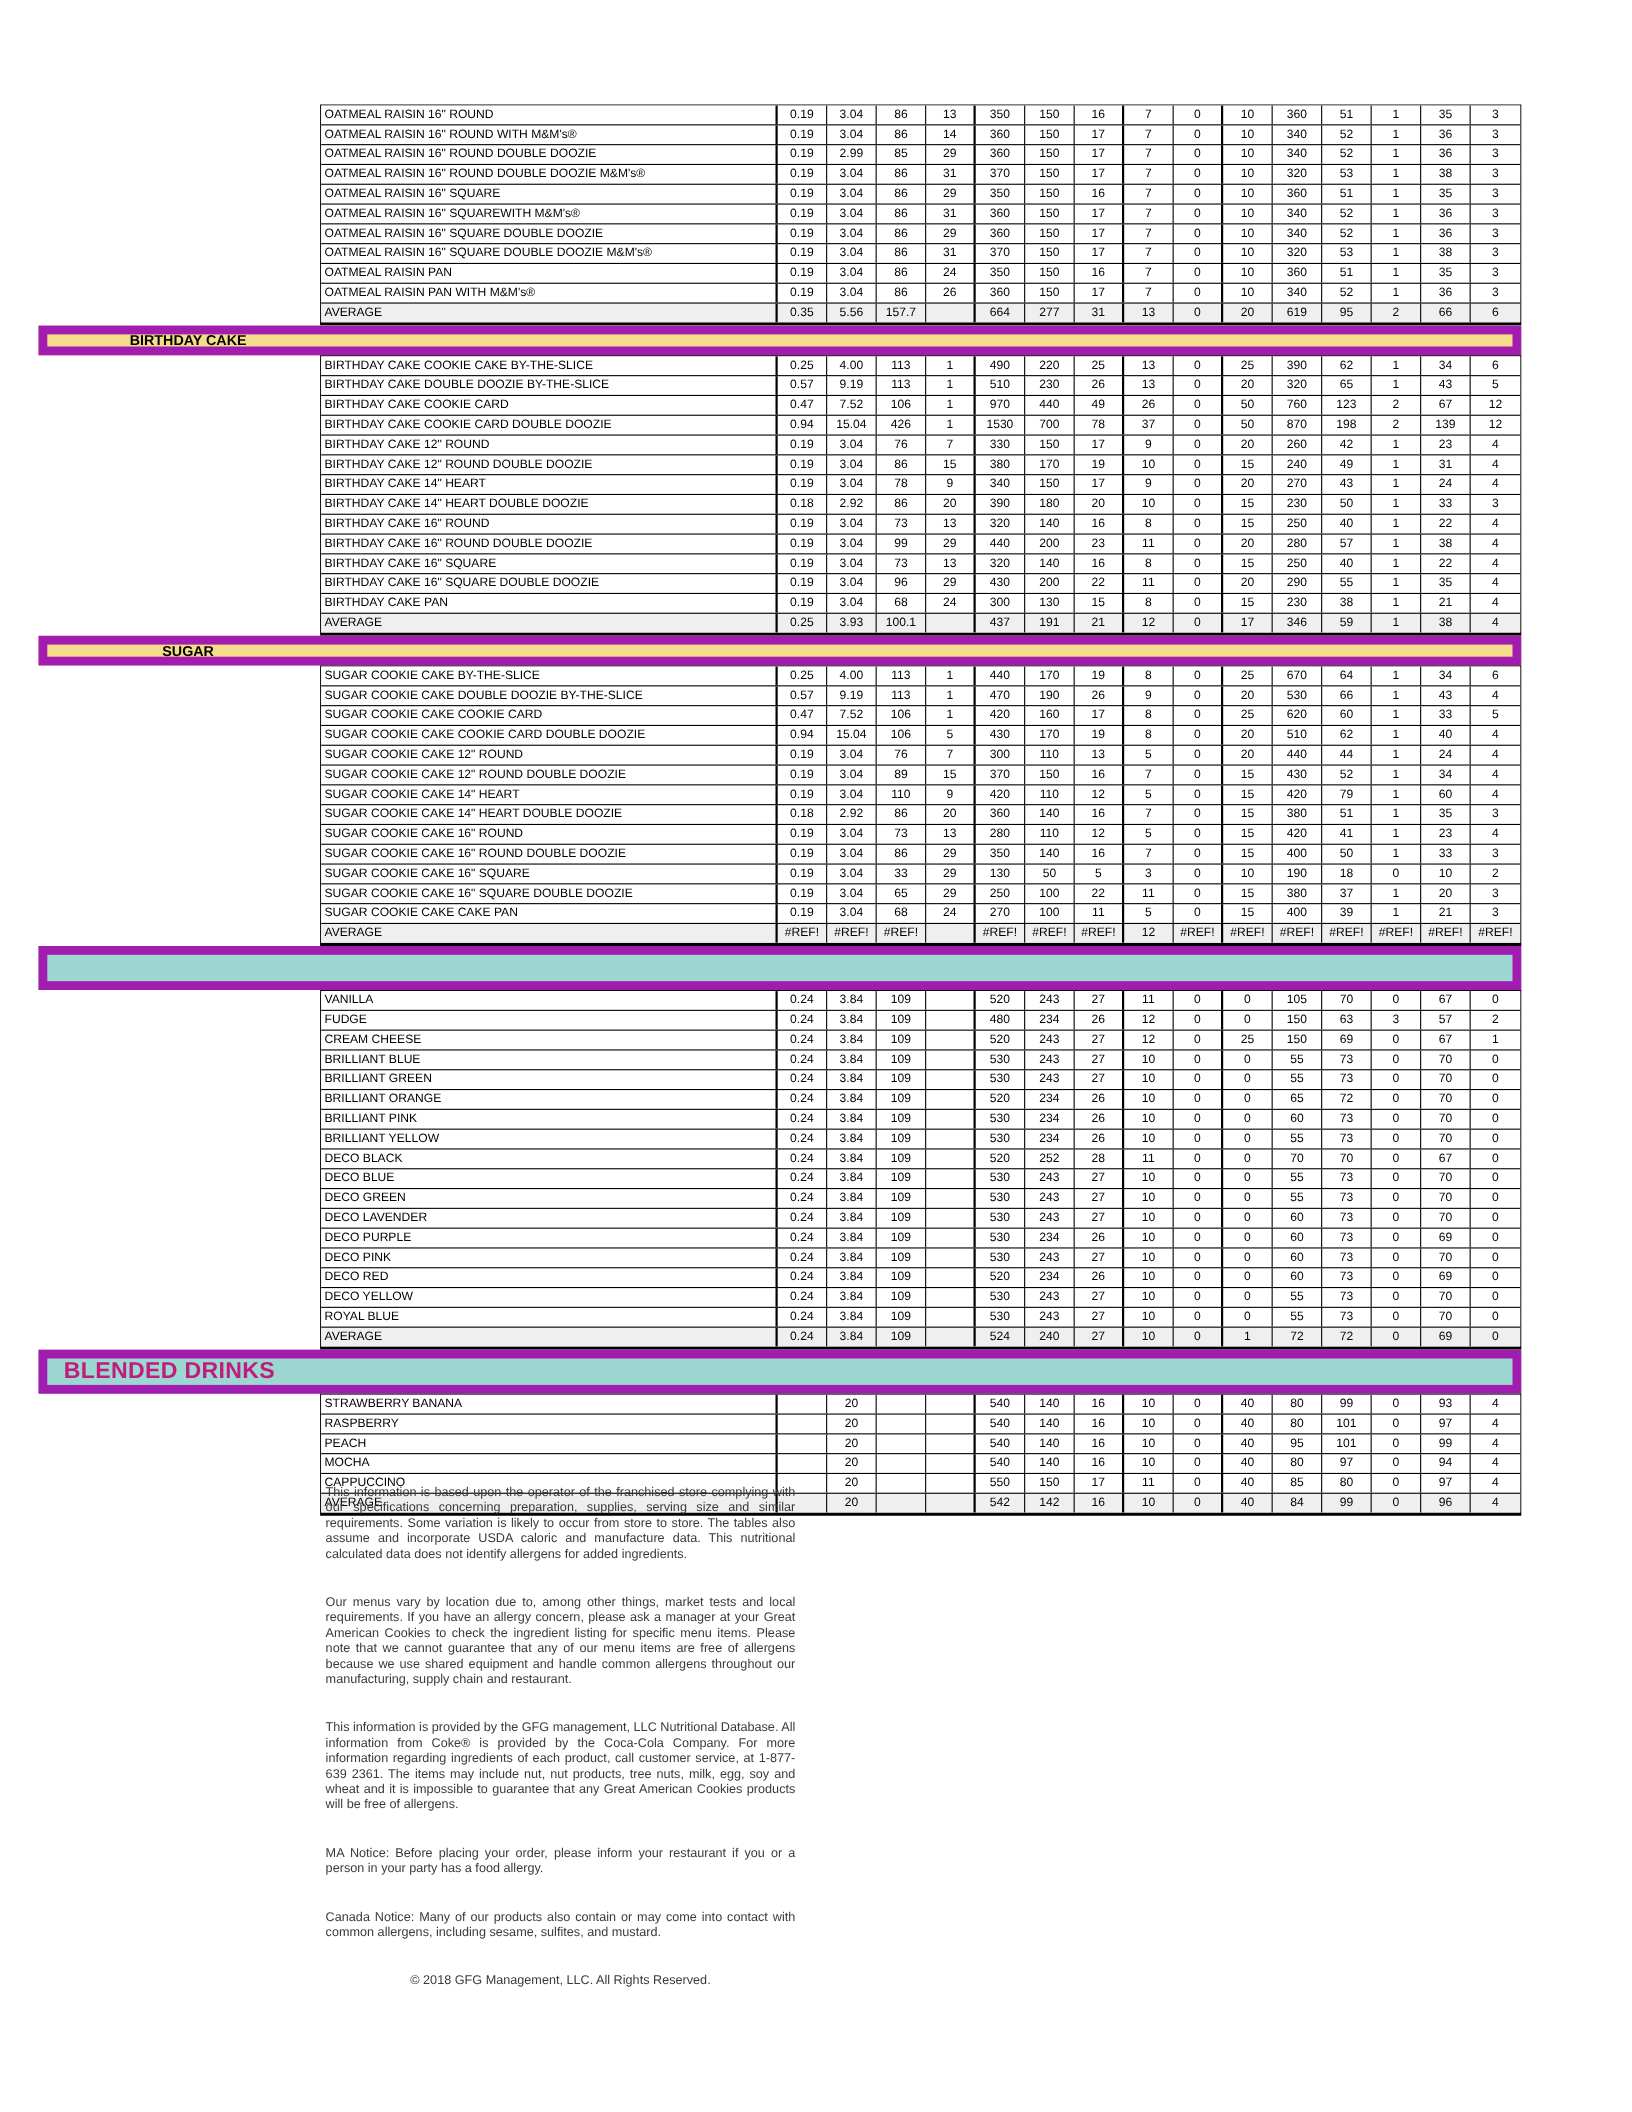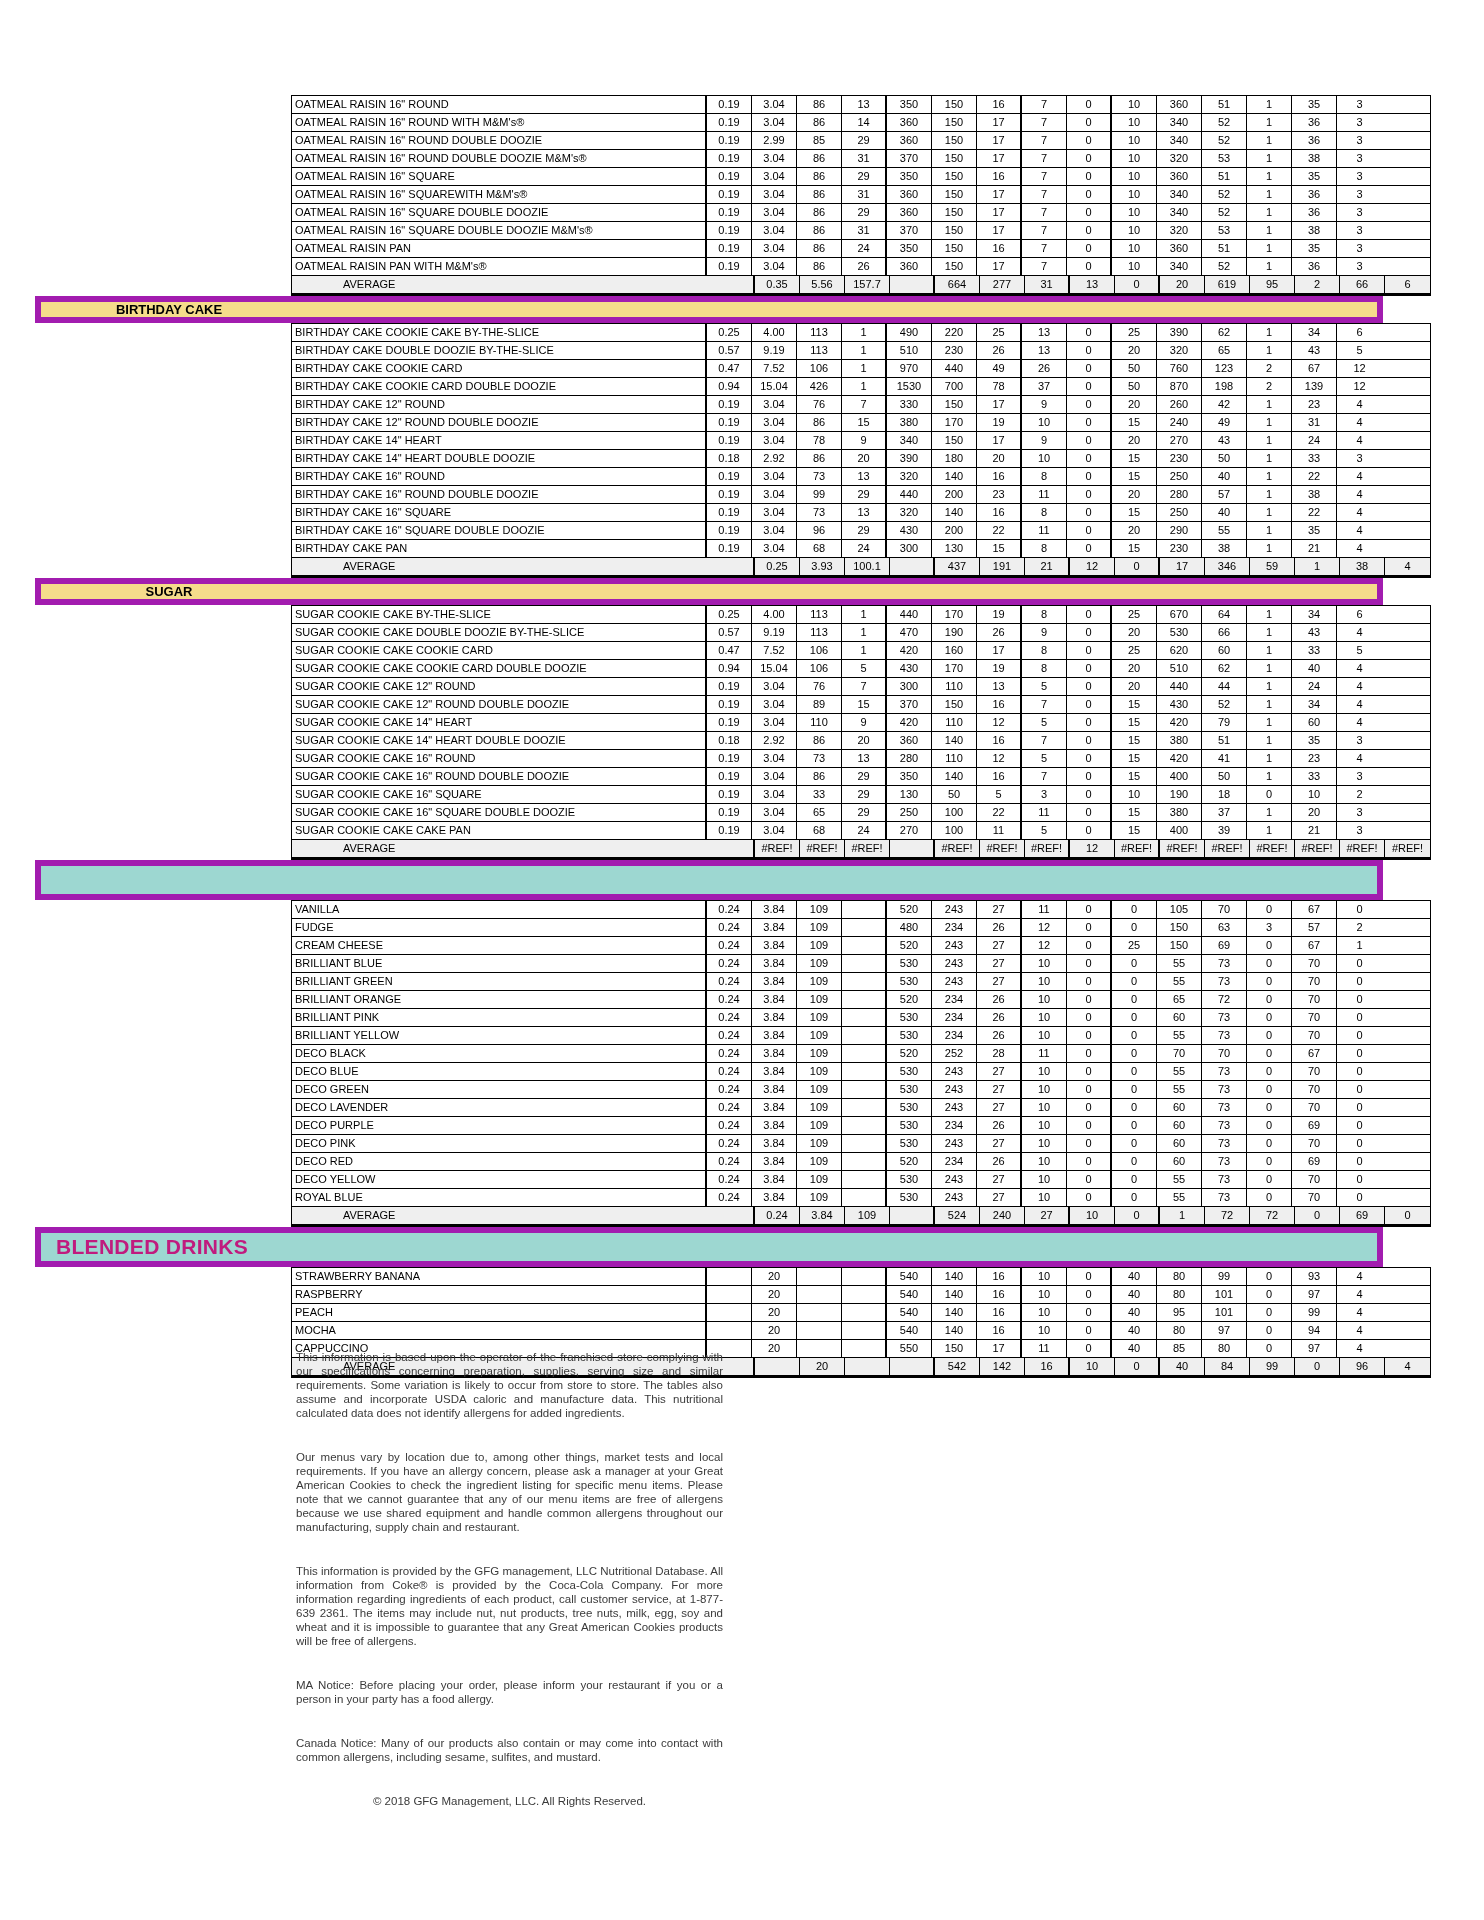--- a/index.html
+++ b/index.html
@@ -7,30 +7,30 @@
     width:1484px; height:1920px; background:#ffffff; position:relative;
     font-family:"Liberation Sans", sans-serif; color:#000; overflow:hidden;
   }
   #table-root { position:absolute; top:95px; left:35px; }
 
   
   .rows { margin-left:256px; border:1px solid #000; border-bottom-width:3px; width:-moz-fit-content; width:fit-content; }
   #table-root > .rows:first-child { border-top-width:1px; }
   .row { display:flex; background:#fff; }
   .row:not(:first-child) { border-top:1px solid #000; }
-  .row.avg { background:#EFEFEF;padding-left:48px; }
+  .row.avg { background:#EFEFEF; }
   .cell { box-sizing:border-box; height:17px; line-height:15px; font-size:11px;
           overflow:hidden; white-space:nowrap; flex:none; padding-top:1px; }
   .cell.name { width:415px; padding-left:3px; border-right:2px solid #000; text-align:left; }
   .cell.val  { width:45px; text-align:center; border-right:1px solid #000; }
   .cell.val:last-child { border-right:none; }
   .row .cell:nth-child(5), .row .cell:nth-child(8), .row .cell:nth-child(10) { border-right-width:2px; }
 
   
-  .band { box-sizing:border-box; width:1348px; border:6px solid #a21caf;
+  .band { box-sizing:border-box; width:1348px; border:8px solid #a21caf;
           display:flex; align-items:center; }
   .band.yellow { background:#F5DC8B; height:27px; }
   .band.teal   { background:#9DD7D1; height:40px; }
   .band-label.small { width:256px; text-align:center; font-weight:bold; font-size:13px; color:#000; }
   .band-label.large { padding-left:15px; font-weight:bold; font-size:21px; color:#C01B7E; letter-spacing:0.3px; }
 
   
   #footer { position:absolute; top:1350px; left:296px; width:427px; }
   #footer p { font-size:11.5px; line-height:14px; text-align:justify; color:#3A3A3A; margin:0 0 30px 0; }
   #footer p.copyright { text-align:center; }

